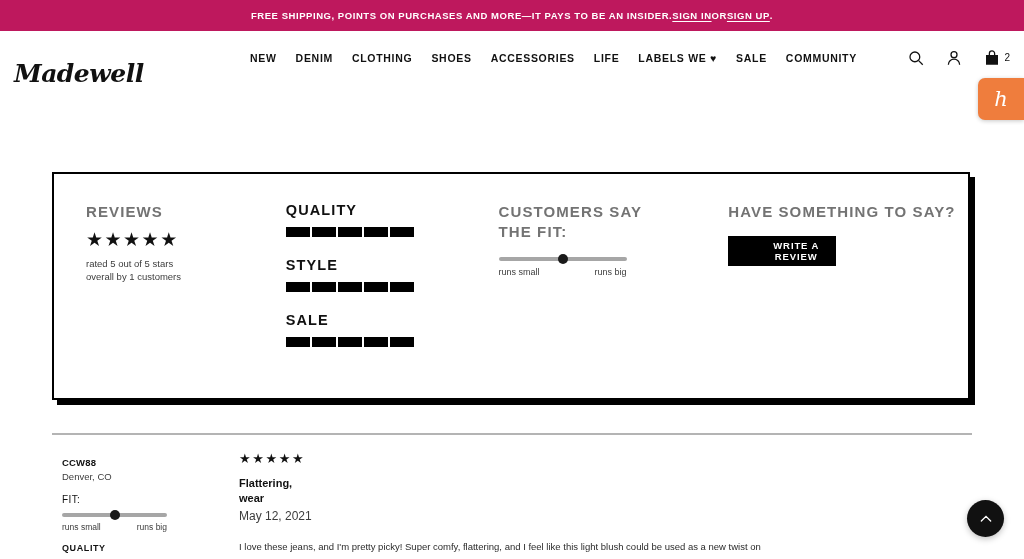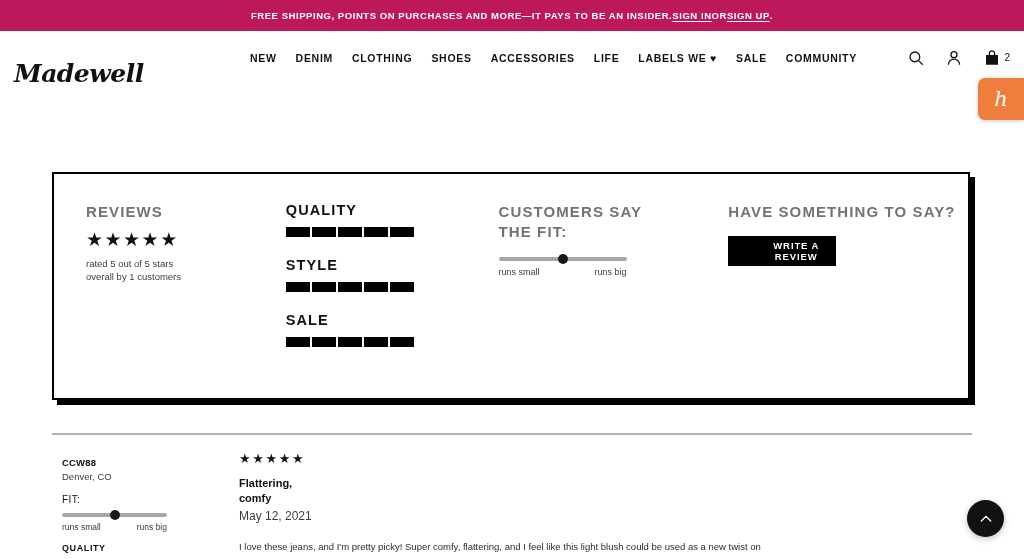--- a/index.html
+++ b/index.html
@@ -272,21 +272,21 @@
     </div>
 
     <div class="rv-qual-label">QUALITY</div>
 
   </div>
 
   <div class="rv-body">
     <div class="rv-stars">★★★★★</div>
     <div class="rv-title">
       <div>Flattering,</div>
-      <div>comfy</div>
+      <div>wear</div>
     </div>
     <div class="rv-date">May 12, 2021</div>
     <div class="rv-text">I love these jeans, and I'm pretty picky! Super comfy, flattering, and I feel like this light blush could be used as a new twist on neutral. TTS. I'm 5'10, 140 lbs, usually wear a 28. I probably could have gotten away with a 27 due to the stretch, but I'm happy with the 28. I bought regular length, even though I'm tall, since they're meant to be above the ankle. I like the length.</div>
   </div>
 
 </div>
 
 <div class="scroll-top">
   <svg width="16" height="16" viewBox="0 0 24 24" fill="none" stroke="#fff" stroke-width="2" stroke-linecap="round">
     <polyline points="5 15 12 8 19 15"></polyline>

